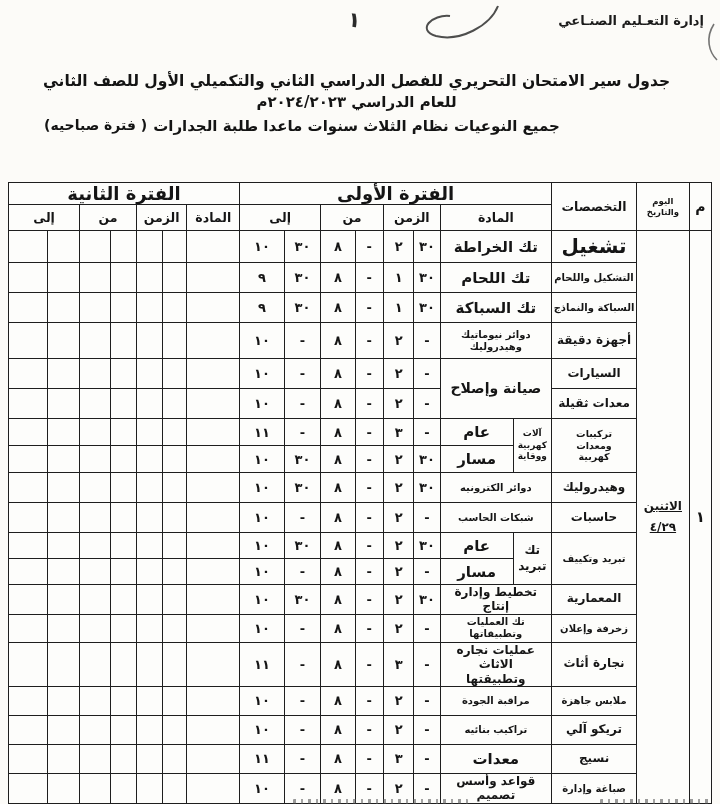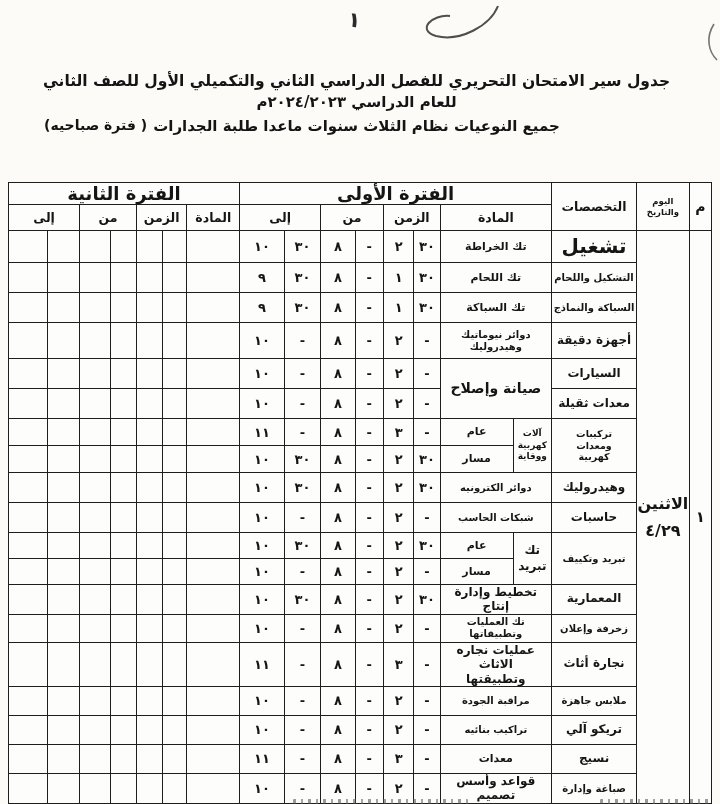--- a/index.html
+++ b/index.html
@@ -39,47 +39,48 @@
     overflow:hidden;white-space:pre-line;
     font-weight:bold;color:#151515;
   }
   thead tr.hr-a{height:20px;}
   thead tr.hr-b{height:26px;}
   th{font-size:12.5px;}
   th.th-index{font-size:14px;}
   th.th-day{font-size:8.5px;line-height:1.25;}
   th.th-period{font-size:18px;margin-top:33px;}
   td.idx-cell{font-size:15px;}
-  td.day-cell{font-size:16px;line-height:1.7;}
+  td.day-cell{font-size:12px;line-height:1.7;text-decoration:underline;}
   td.spec{font-size:12px;line-height:1.15;}
   td.sp-xl{font-size:20px;}
   td.sp-md{font-size:12px;}
   td.sp-sm{font-size:10px;}
   td.sp-xs{font-size:9.5px;line-height:1.25;}
   td.mat{font-size:12.5px;line-height:1.2;}
   td.mat-xl{font-size:14px;}
-  td.mat-b{font-size:11px;}
+  td.mat-b{font-size:15px;}
   td.mat-s{font-size:10px;}
   td.mat-xs{font-size:12px;}
   td.grp{font-size:9px;line-height:1.3;}
   td.grp-b{font-size:12px;line-height:1.3;}
   td.num{font-size:13px;font-weight:bold;}
   td.mat2{background:#fdfdfb;}
   .pen-overlay{position:absolute;inset:0;pointer-events:none;}
   .frag{
     position:absolute;bottom:0;height:5px;opacity:.55;border-radius:1px;
     background:repeating-linear-gradient(90deg,#4a4a4a 0 3px,transparent 3px 8px,#5a5a5a 8px 10px,transparent 10px 15px);
   }
   .frag-left{left:293px;width:175px;}
   .frag-right{left:600px;width:112px;}
 </style>
 </head>
 <body>
 
 <div class="org-block">
+  <div>إدارة التعـليم الصنـاعي</div>
 </div>
 
 <div class="hand-one">١</div>
 <svg class="pen-overlay" width="720" height="804">
   <path d="M498,6 C490,26 460,42 436,36 C416,30 432,14 450,16" stroke="#2f2f2f" stroke-width="2" fill="none" opacity="0.85"></path>
   <path d="M714,24 C705,38 709,52 717,60" stroke="#3a3a3a" stroke-width="1.6" fill="none" opacity="0.7"></path>
   <path d="M55,797 C115,772 182,776 228,790" stroke="#6b6b6b" stroke-width="1.4" fill="none" opacity="0.65"></path>
 </svg>
 
 <div class="title-block">

